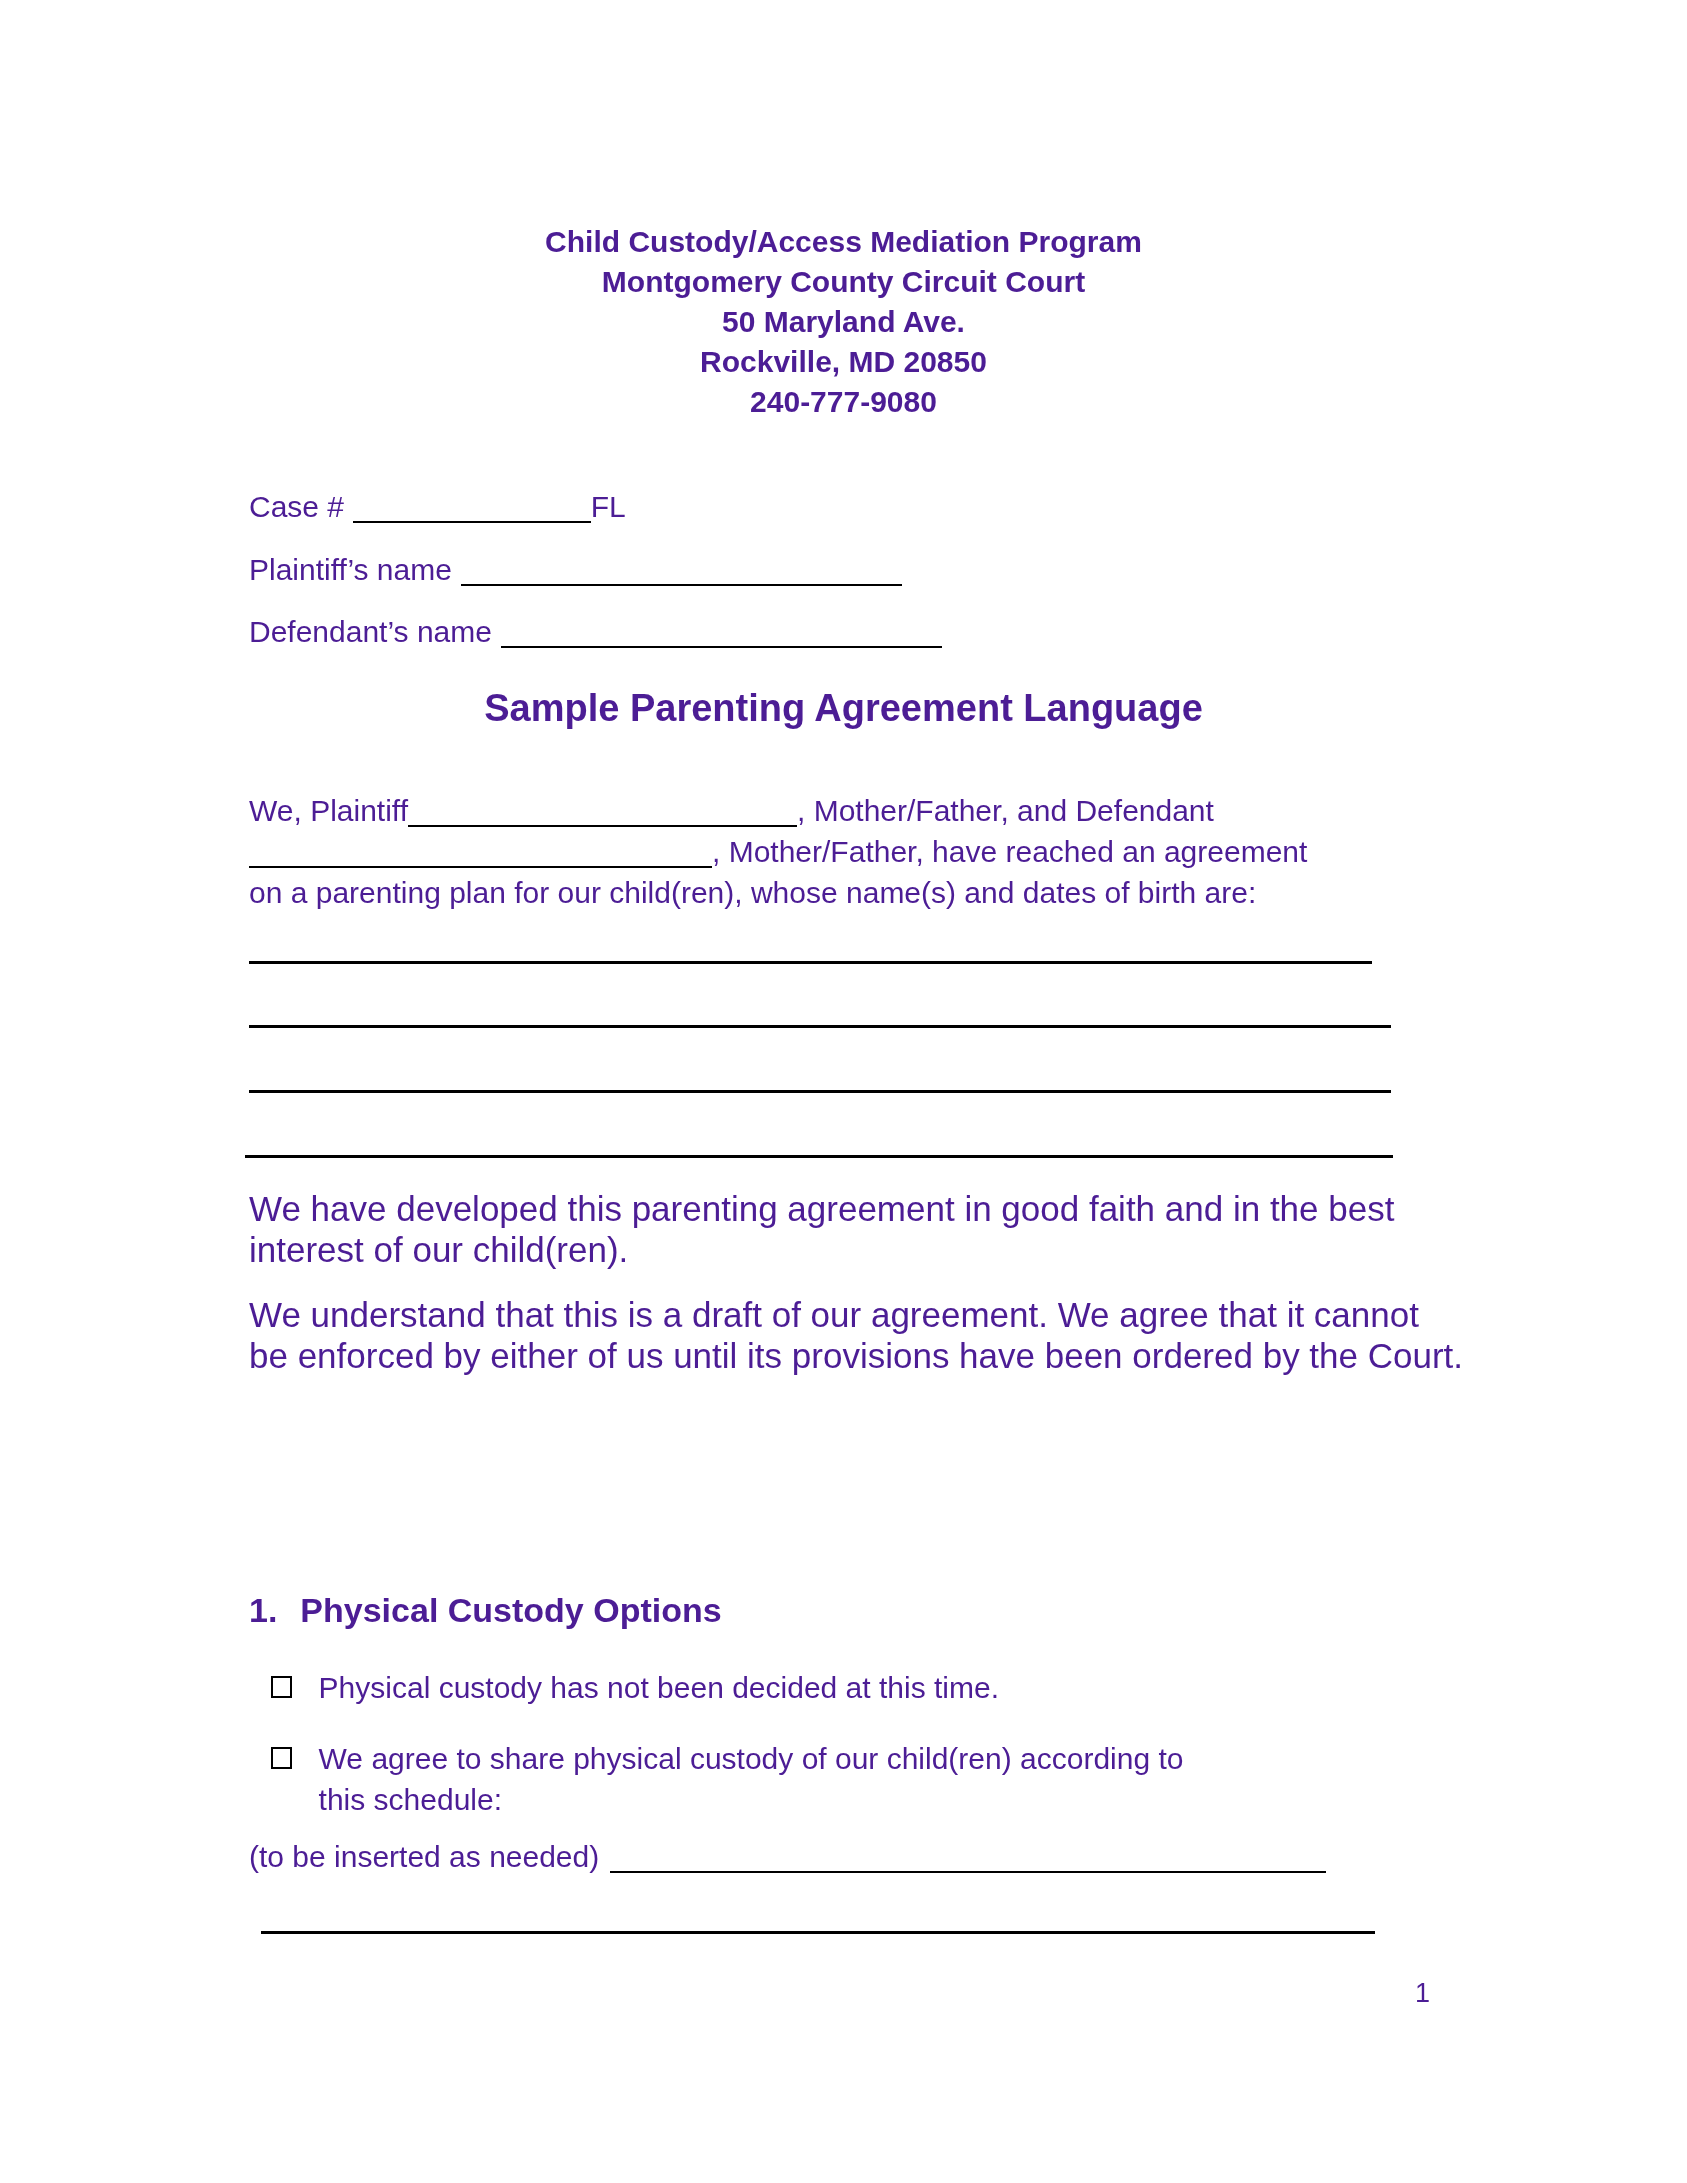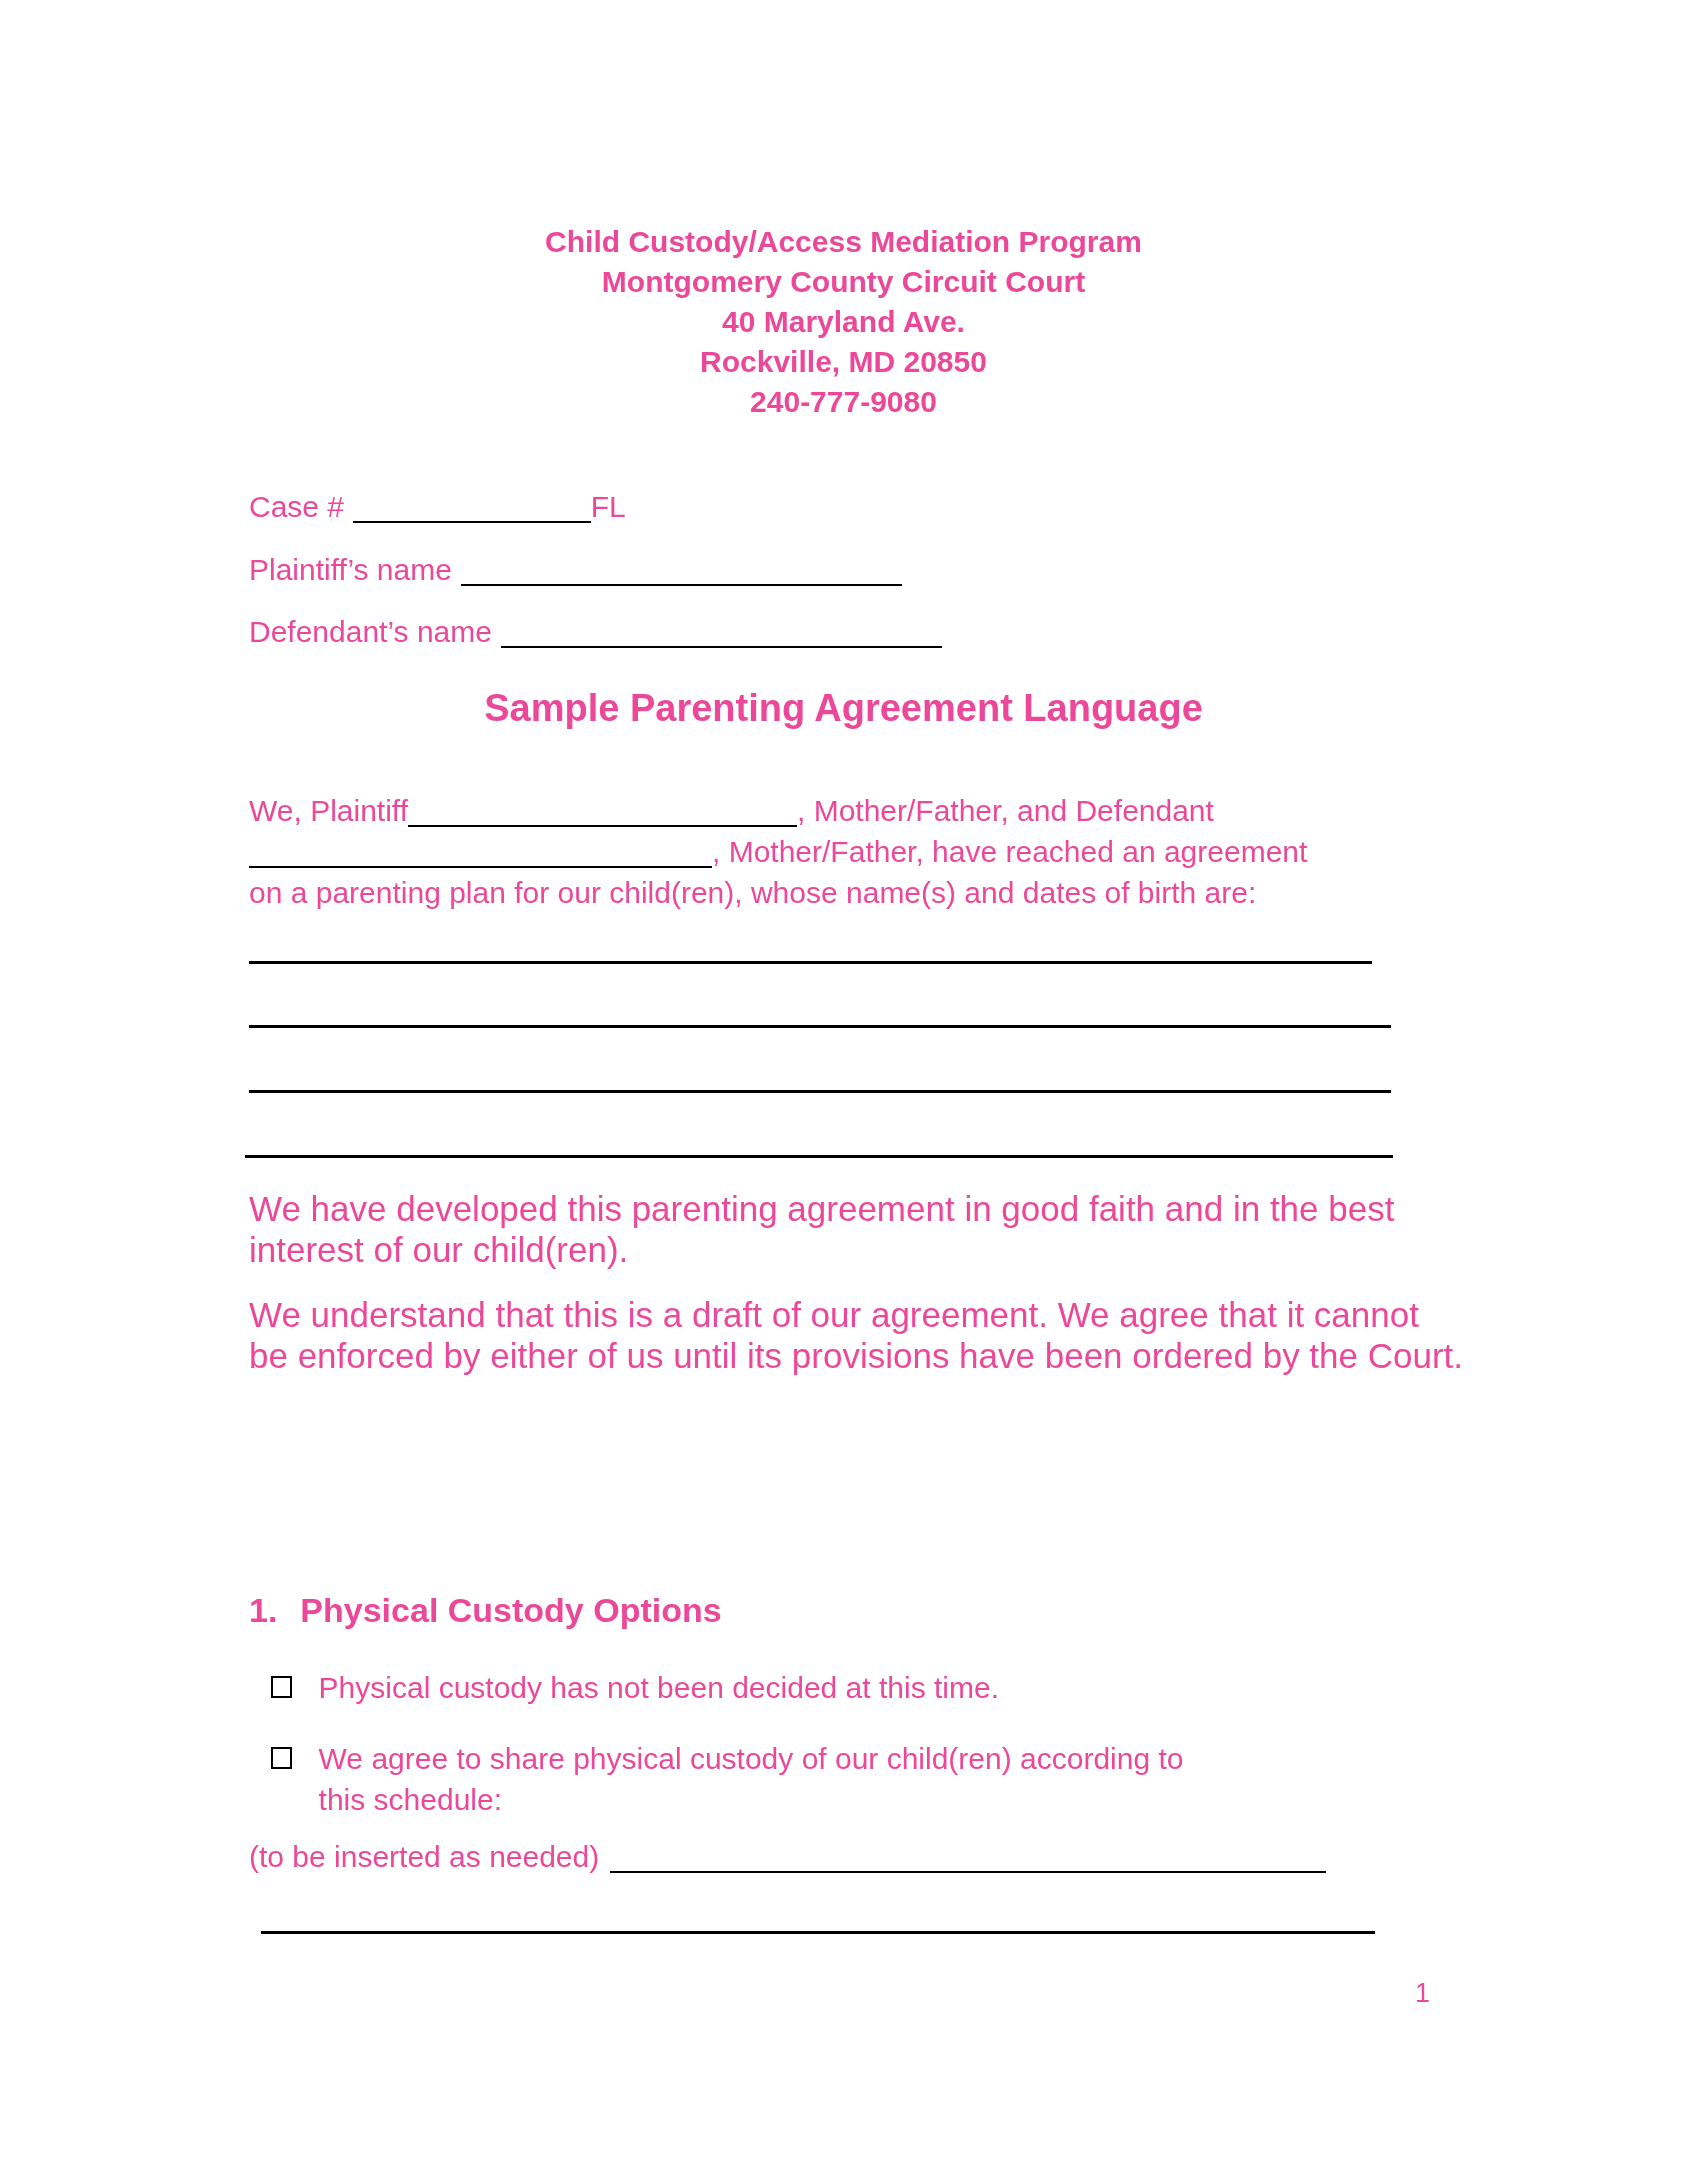--- a/index.html
+++ b/index.html
@@ -1,20 +1,20 @@
 <!DOCTYPE html>
 <html style="font-size:14px"><head>
 <meta charset="utf-8">
 <style>
   html, body { margin:0; padding:0; background:#ffffff; }
   .page {
     position:relative;
     width:1687px; height:2184px;
     background:#ffffff;
-    color:#ec4899;
+    color:#4c1d95;
     font-family:"Liberation Sans", sans-serif;
     overflow:hidden;
   }
   
   .letterhead {
     position:absolute; top:222px; left:0; width:100%;
     text-align:center; font-weight:bold;
     font-size:30px; line-height:40px;
   }
   
@@ -82,21 +82,21 @@
   }
 </style>
 </head>
 <body>
 
 <div class="page">
 
   <div class="letterhead">
     <div>Child Custody/Access Mediation Program</div>
     <div>Montgomery County Circuit Court</div>
-    <div>40 Maryland Ave.</div>
+    <div>50 Maryland Ave.</div>
     <div>Rockville, MD 20850</div>
     <div>240-777-9080</div>
   </div>
 
   <div class="row" style="top:486px;">
     <span>Case #</span><span class="blank gap" style="width:238px;"></span><span>FL</span>
   </div>
   <div class="row" style="top:549px;">
     <span>Plaintiff’s name</span><span class="blank gap" style="width:441px;"></span>
   </div>

